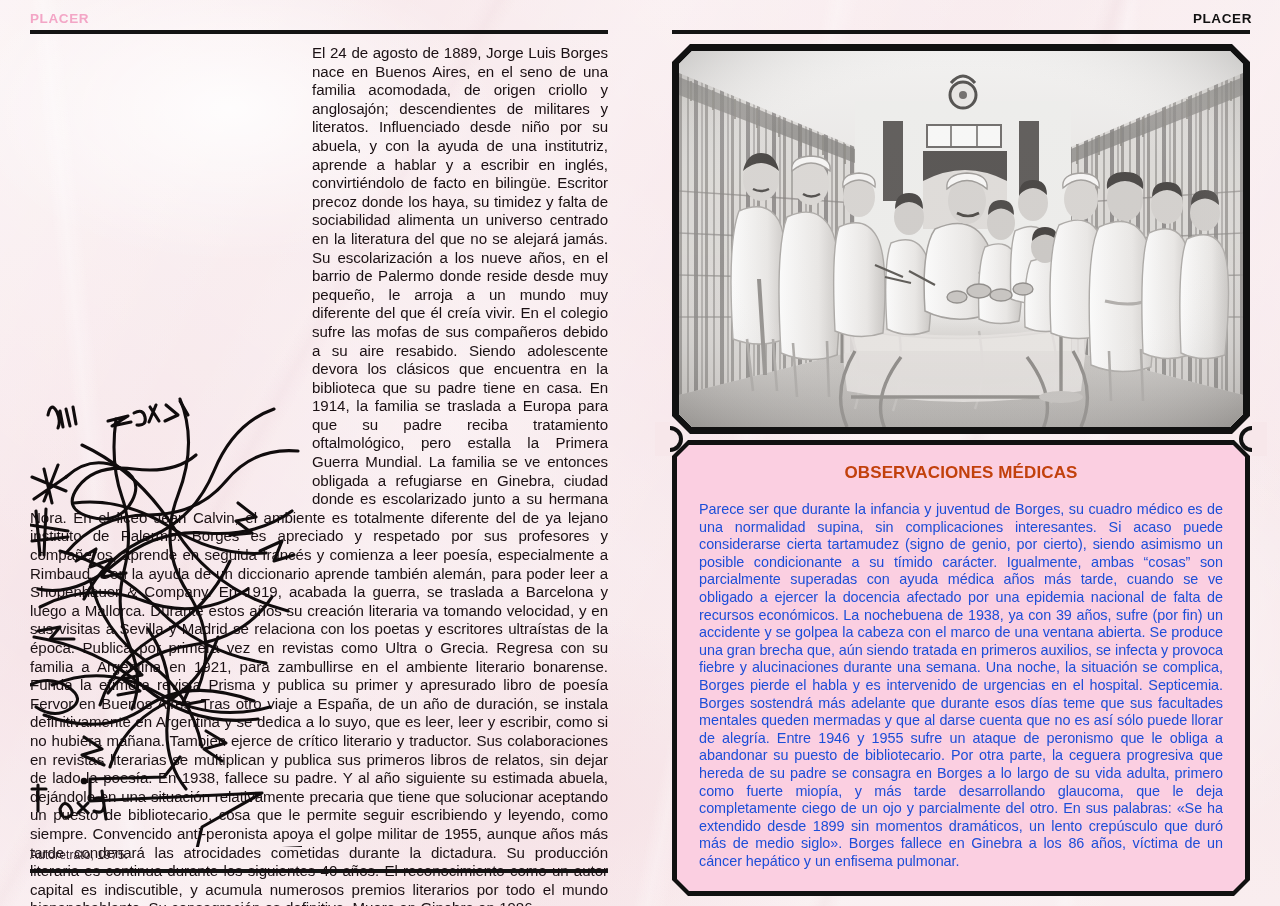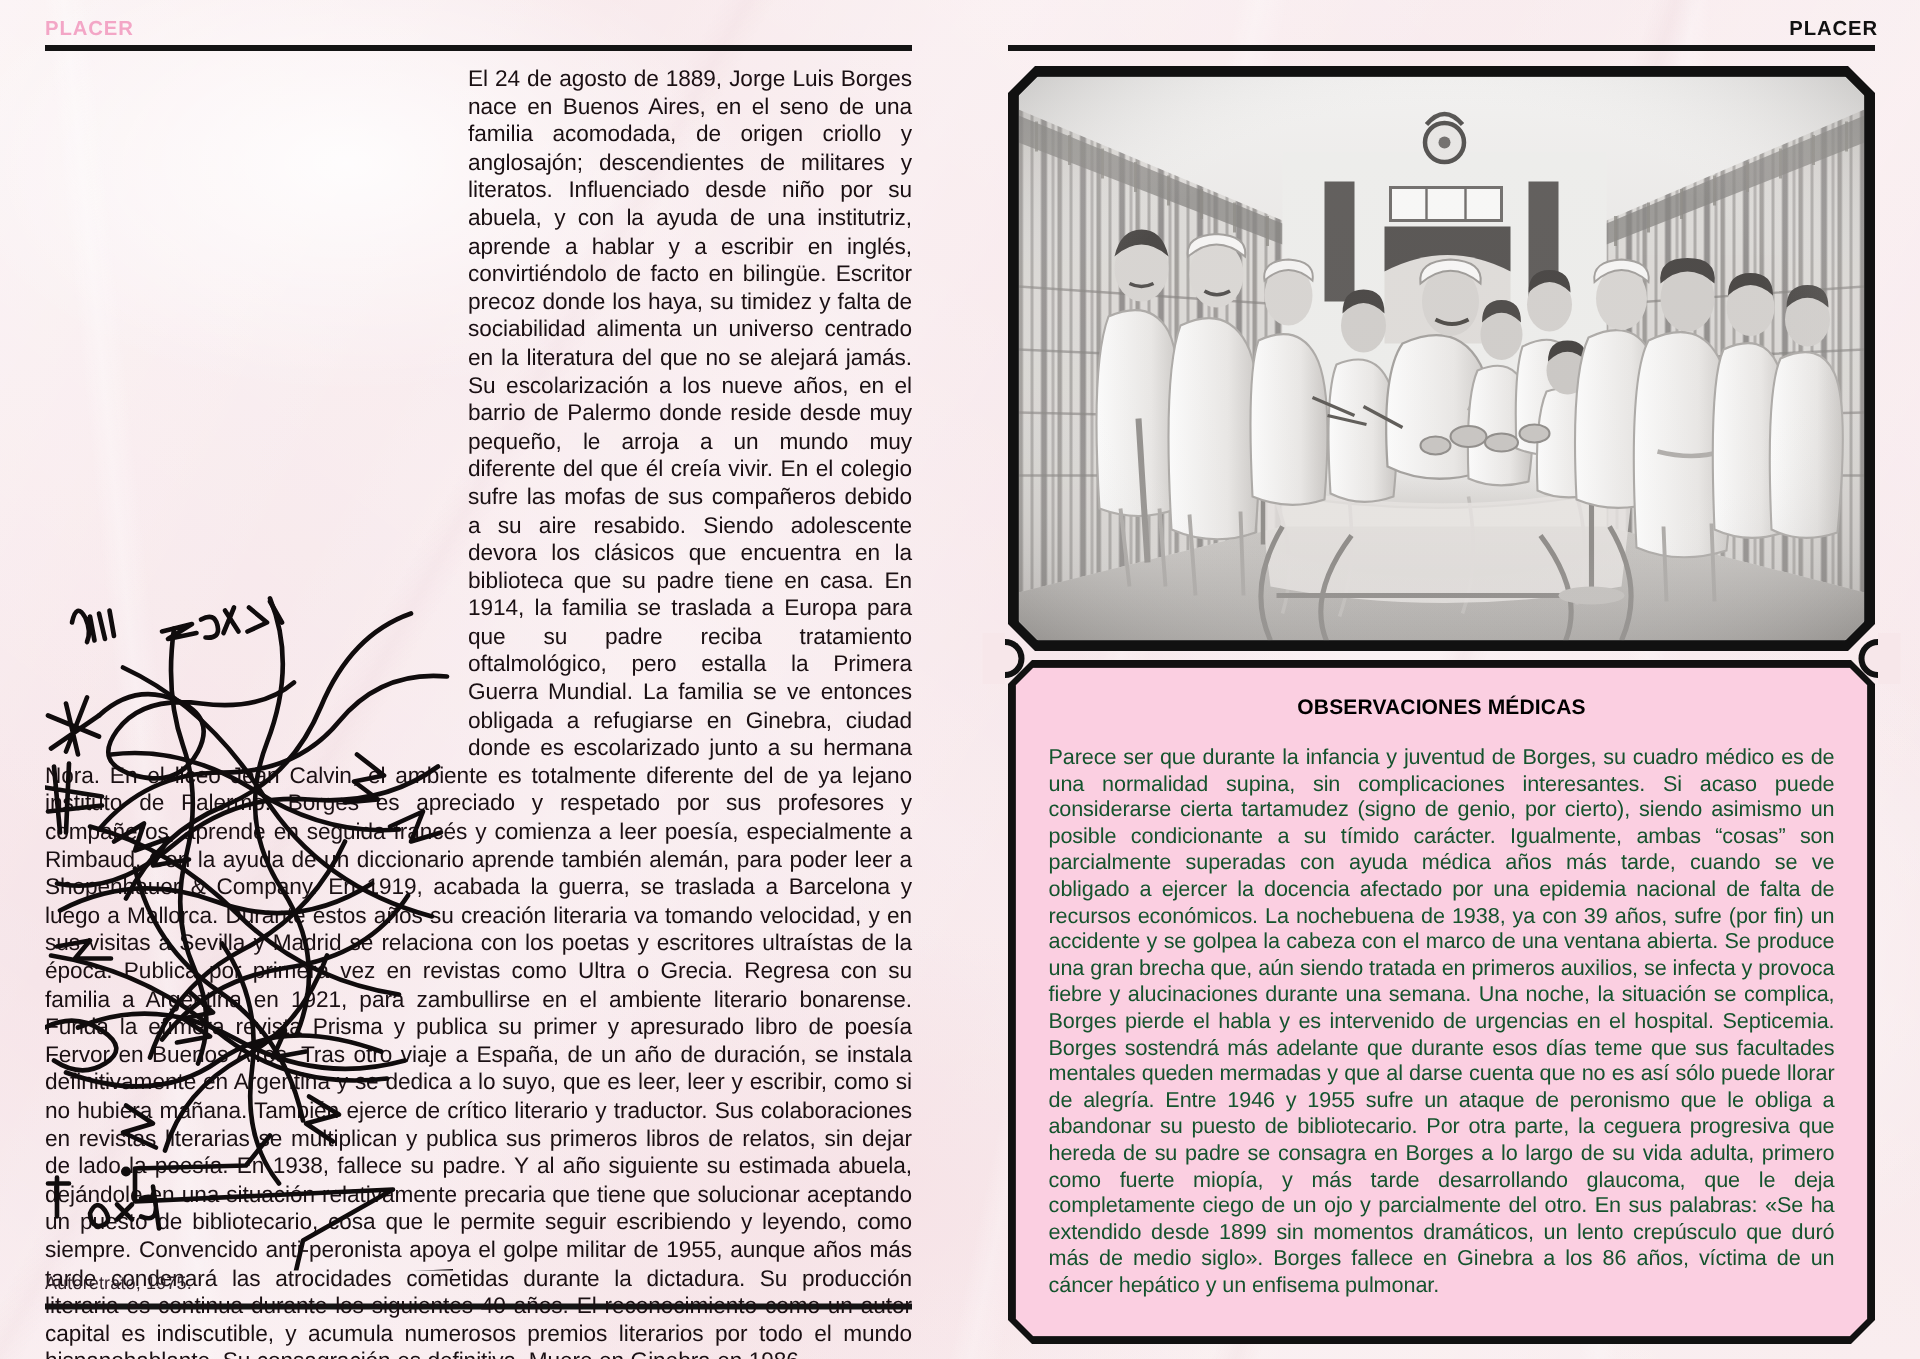--- a/index.html
+++ b/index.html
@@ -158,31 +158,31 @@
     background: #fbcfe1;
     clip-path: polygon(
       0 12px, 12px 0,
       calc(100% - 12px) 0, 100% 12px,
       100% calc(100% - 12px), calc(100% - 12px) 100%,
       12px 100%, 0 calc(100% - 12px));
     padding: 18px 22px 14px 22px;
   }
   .obs-title {
     text-align: center;
-    font-size: 14px;
+    font-size: 17px;
     font-weight: bold;
-    color: #000000;
+    color: #c2410c;
     letter-spacing: 0.1px;
     margin-bottom: 18px;
   }
   .obs-text {
     font-size: 14.4px;
     line-height: 17.6px;
     text-align: justify;
-    color: #14532d;
+    color: #1d4ed8;
     letter-spacing: -0.05px;
   }
 
   
   .notch {
     position: absolute;
     width: 26px; height: 26px;
     border-radius: 50%;
     background: #f7e7ea;
     border: 4px solid #111111;

